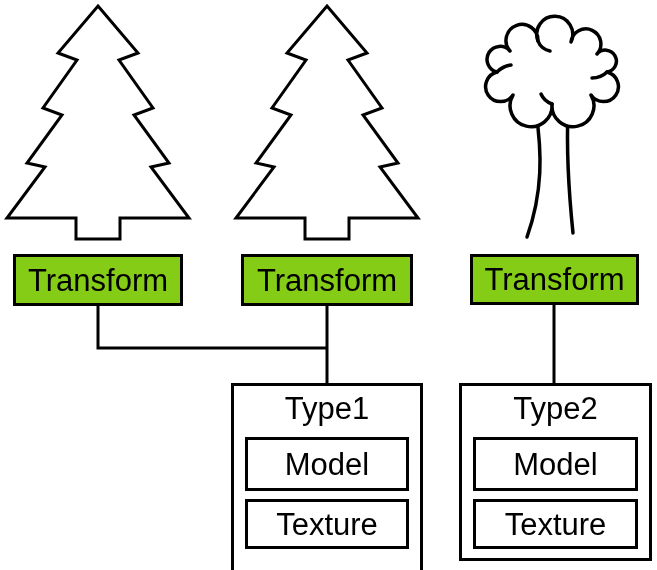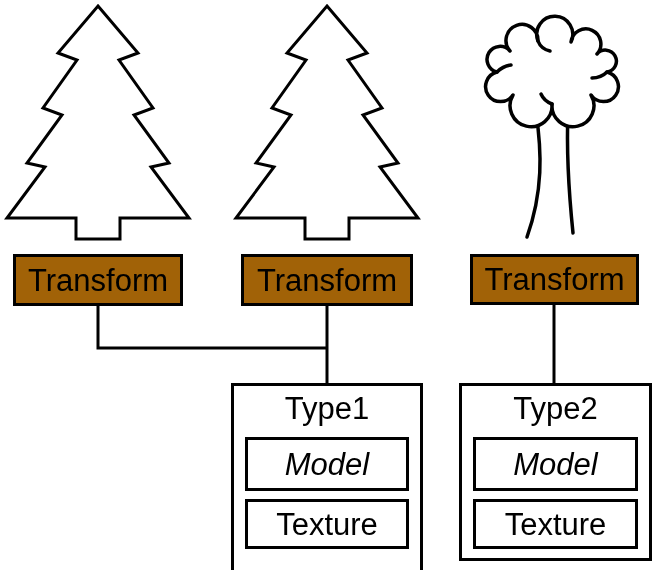--- a/index.html
+++ b/index.html
@@ -10,21 +10,21 @@
     background: #ffffff;
     font-family: "Liberation Sans", sans-serif;
     color: #000000;
     overflow: hidden;
   }
   .layer { position: absolute; left: 0; top: 0; }
   .node {
     position: absolute;
     box-sizing: border-box;
     border: 3px solid #000000;
-    background: #a16207;
+    background: #84cc16;
     display: flex;
     align-items: center;
     justify-content: center;
     font-size: 31px;
     line-height: 1;
     white-space: nowrap;
   }
   .transform-1 { left: 13px;  top: 254px; width: 170px; height: 52px; }
   .transform-2 { left: 241px; top: 254px; width: 172px; height: 52px; }
   .transform-3 { left: 470px; top: 254px; width: 169px; height: 51px; }
@@ -48,21 +48,21 @@
     left: 11px; right: 11px;
     box-sizing: border-box;
     border: 3px solid #000000;
     background: #ffffff;
     display: flex;
     align-items: center;
     justify-content: center;
     font-size: 31px;
     line-height: 1;
   }
-  .sub-model   { top: 51px;  height: 54px; font-style: italic; }
+  .sub-model   { top: 51px;  height: 54px; }
   .sub-texture { top: 113px; height: 50px; }
 </style>
 </head>
 <body>
 
 <div class="canvas">
 
   <svg class="layer" width="657" height="570" viewBox="0 0 657 570">
 
     <path d="M98,306 L98,348 L327,348" fill="none" stroke="#000000" stroke-width="3"></path>

